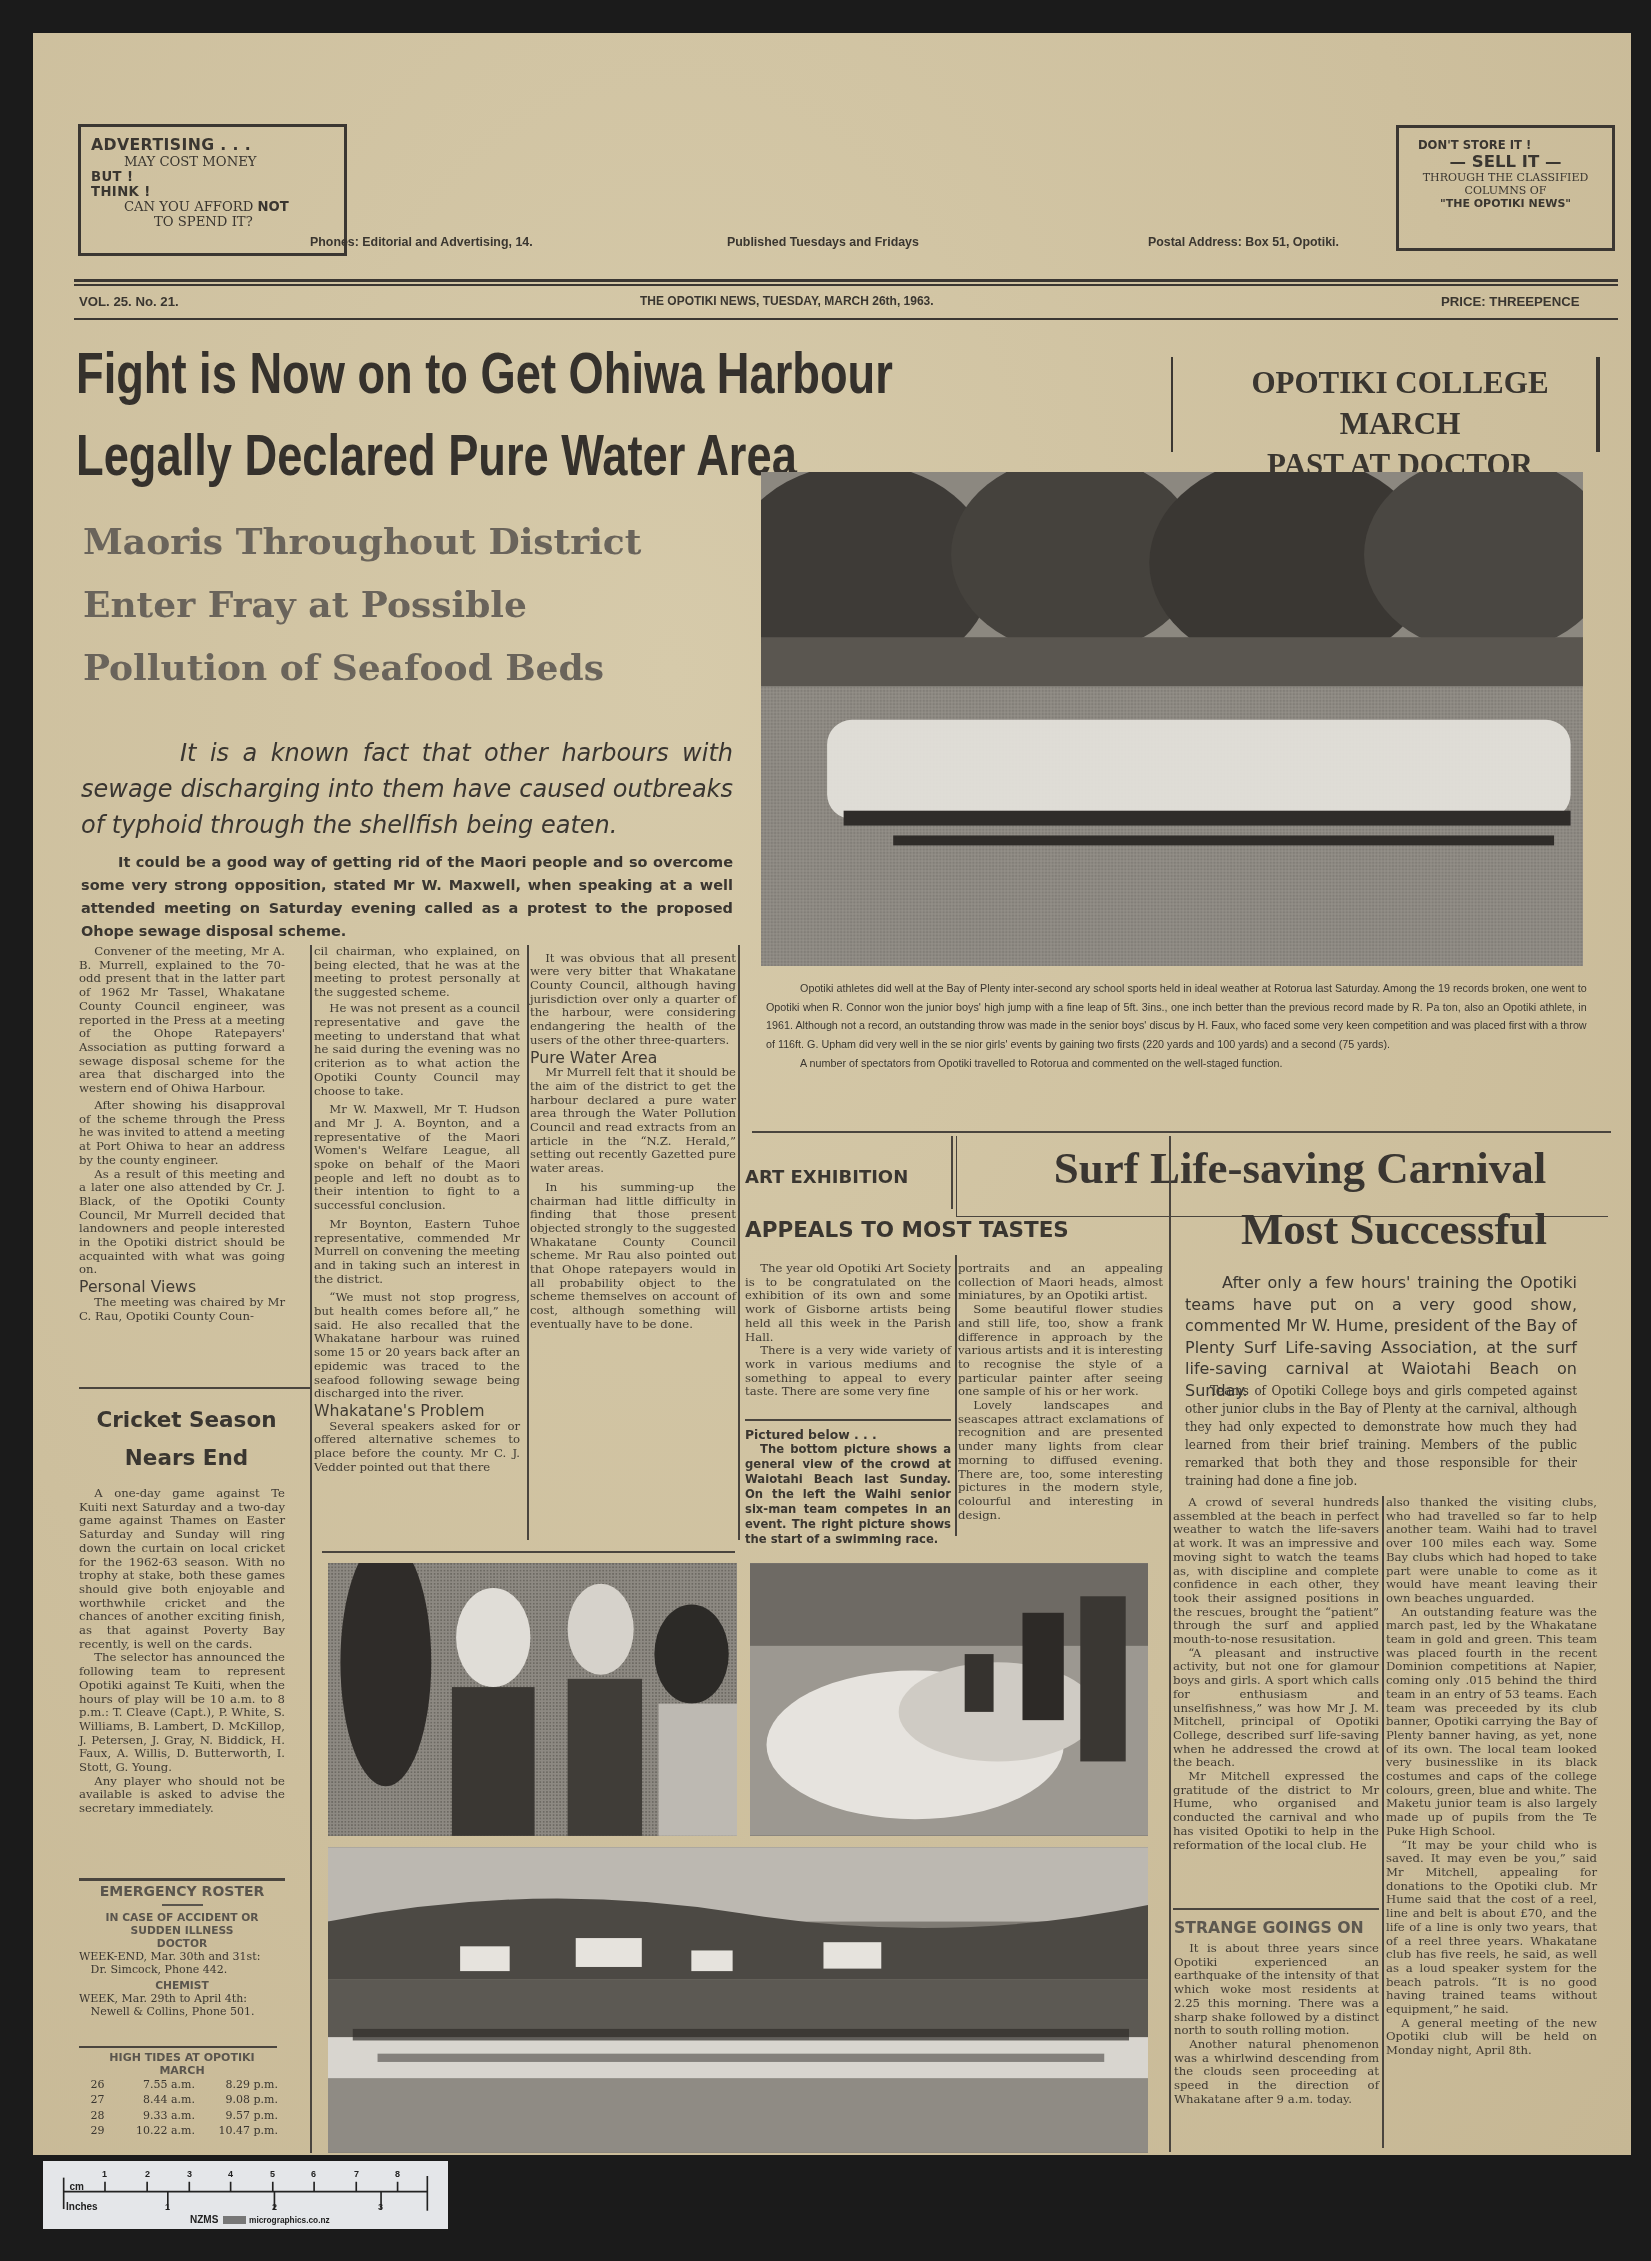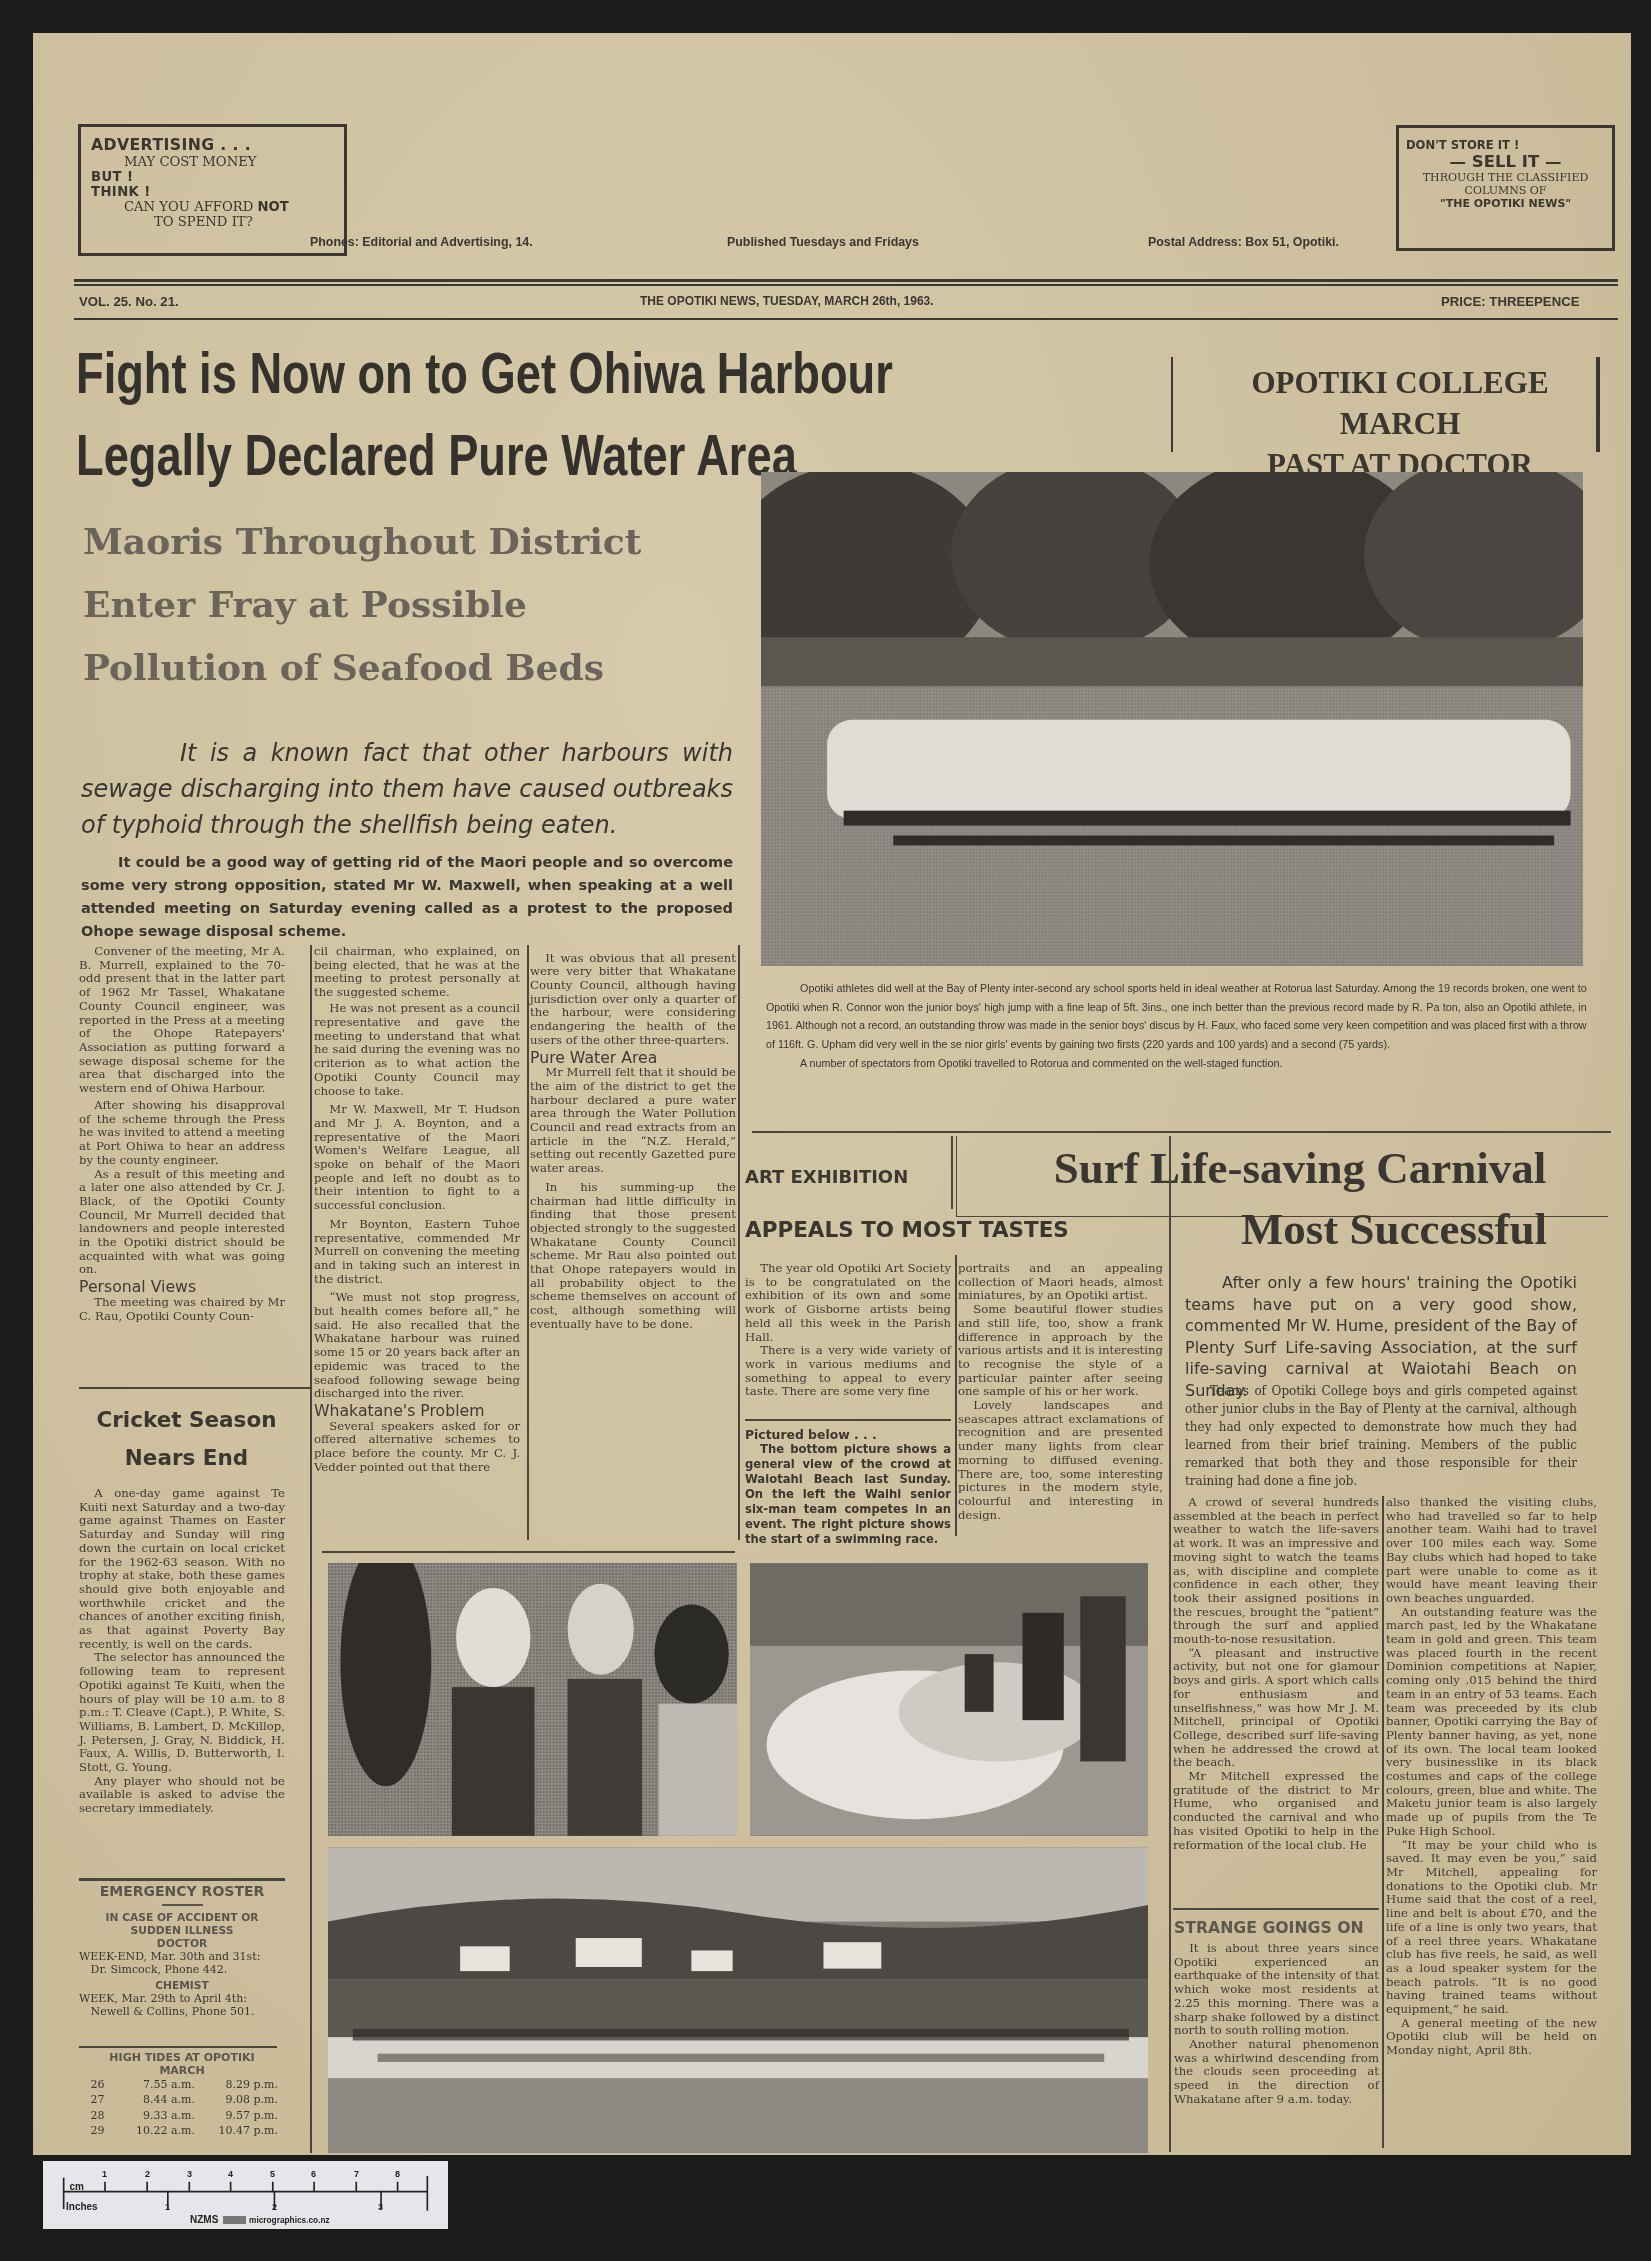--- a/index.html
+++ b/index.html
@@ -44,21 +44,21 @@
     <div class="sans ad-title">ADVERTISING . . .</div>
     <div class="serif ad-line" style="padding-left:33px;">MAY COST MONEY</div>
     <div class="sans ad-title" style="font-size:13.2px;">BUT !</div>
     <div class="sans ad-title" style="font-size:13.2px;">THINK !</div>
     <div class="serif ad-line" style="padding-left:33px;"><span>CAN YOU AFFORD </span><b class="sans">NOT</b></div>
     <div class="serif ad-line" style="padding-left:63px;">TO SPEND IT?</div>
   </div>
 
 
   <div class="abs box" style="left:1363px; top:92px; width:219px; height:126px; text-align:center; padding-top:10px;">
-    <div class="sans" style="font-weight:bold; font-size:11.6px; text-align:left; padding-left:7px;">DON'T STORE IT !</div>
+    <div class="sans" style="font-weight:bold; font-size:11.6px; text-align:left; padding-left:19px;">DON'T STORE IT !</div>
     <div class="sans" style="font-weight:bold; font-size:16.5px;">— SELL IT —</div>
     <div class="serif" style="font-size:11px;">THROUGH THE CLASSIFIED</div>
     <div class="serif" style="font-size:11px;">COLUMNS OF</div>
     <div class="sans" style="font-weight:bold; font-size:11px;">"THE OPOTIKI NEWS"</div>
   </div>
 
   <div class="abs cond meta" style="left:277px; top:202px;">Phones: Editorial and Advertising, 14.</div>
   <div class="abs cond meta" style="left:694px; top:202px;">Published Tuesdays and Fridays</div>
   <div class="abs cond meta" style="left:1115px; top:202px;">Postal Address: Box 51, Opotiki.</div>
 

